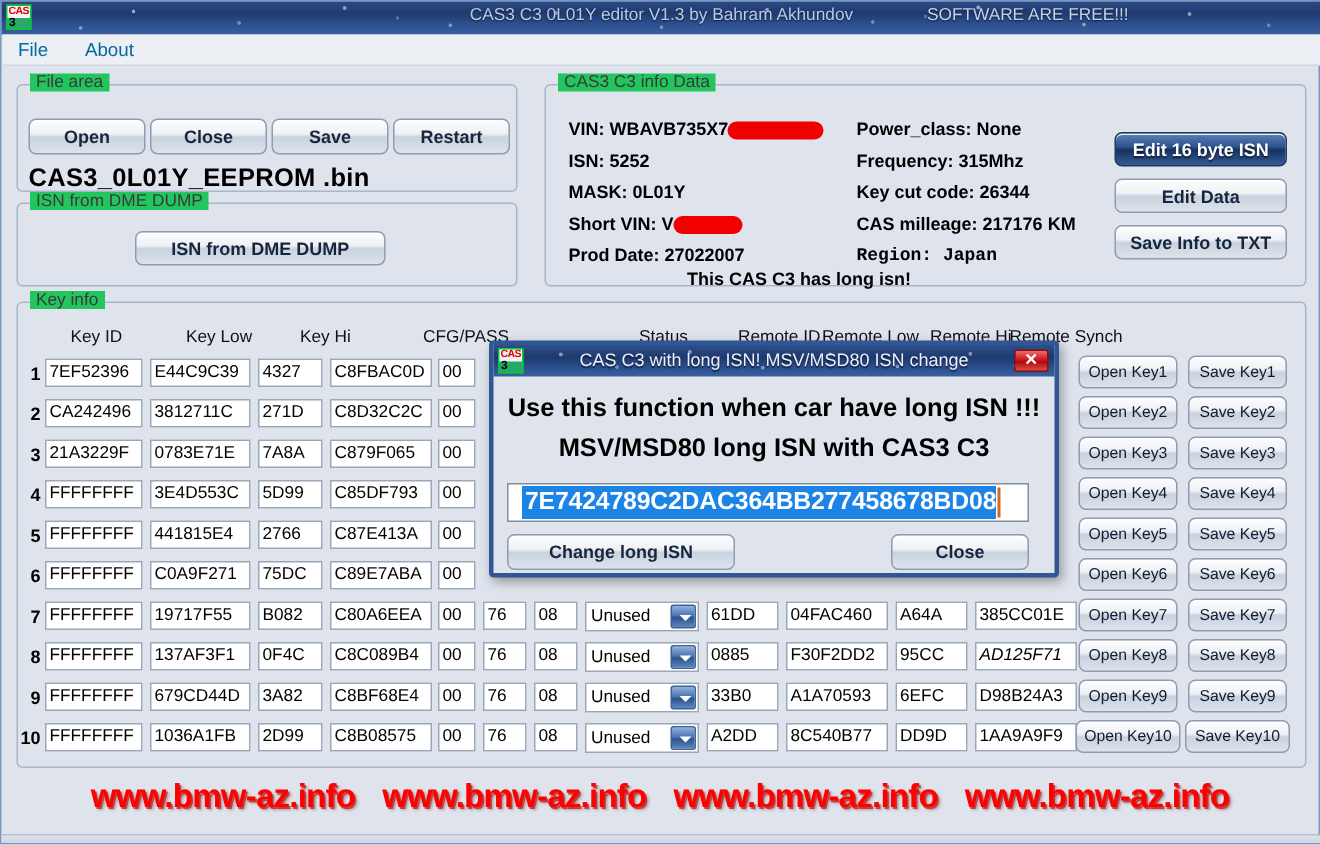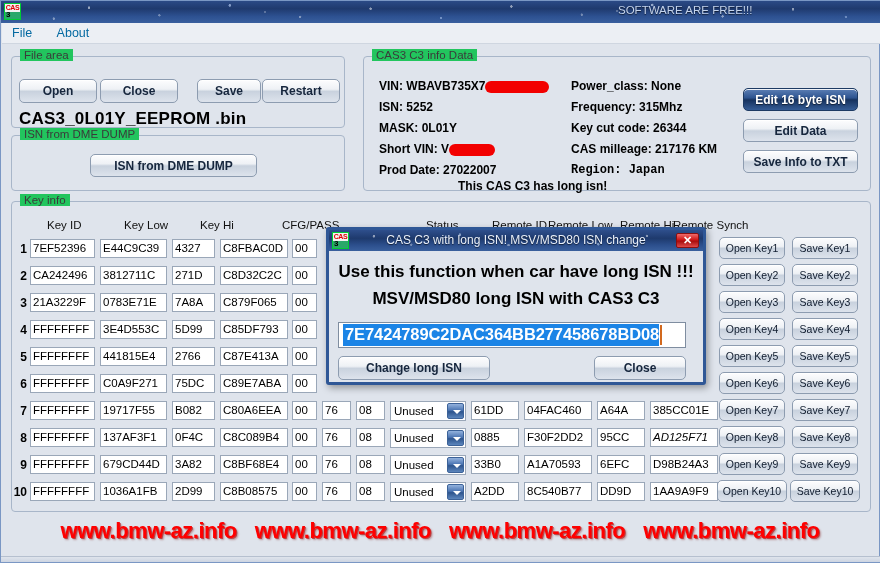--- a/index.html
+++ b/index.html
@@ -203,21 +203,21 @@
     display: flex; align-items: center; justify-content: center;
     cursor: pointer; line-height: 1;
   }
   .dlg-line {
     position: absolute; left: 0; right: 0; text-align: center;
     font-size: 17px; font-weight: bold; color: #000; white-space: nowrap;
   }
   .dlg-input {
     position: absolute; left: 9px; top: 92px; width: 348px; height: 26px;
     background: #fff; border: 1px solid #7f8da0;
-    display: flex; align-items: center; padding-left: 4px;
+    display: flex; align-items: center; padding-left: 9px;
   }
   .dlg-input .sel {
     background: #1b84e6; color: #fff;
     font-size: 16.5px; font-weight: bold; letter-spacing: -0.1px;
     padding: 1px 0 2px 2px; white-space: nowrap;
     font-family: "Liberation Sans", sans-serif;
   }
   .dlg-input .caret {
     width: 2px; height: 20px; background: #d2691e; margin-left: 1px;
   }
@@ -245,34 +245,35 @@
 <body>
 
 <div id="app">
 
   <div class="titlebar">
     <div class="stars"></div>
     <div class="app-icon">
       <div class="cas">CAS</div>
         <div class="three">3</div>
     </div>
+    <div class="title-text">CAS3 C3 0L01Y editor V1.3 by Bahram Akhundov</div>
     <div class="title-free">SOFTWARE ARE FREE!!!</div>
   </div>
 
   <div class="menubar">
     <div class="menu-item">File</div>
     <div class="menu-item">About</div>
   </div>
 
   <div class="group" style="left:10px; top:55px; width:334px; height:72px;">
     <div class="legend">File area</div>
   </div>
   <div class="btn" style="left:18px; top:78px; width:78px; height:24px;">Open</div>
   <div class="btn" style="left:99px; top:78px; width:78px; height:24px;">Close</div>
-  <div class="btn" style="left:196px; top:78px; width:64px; height:24px;">Save</div>
+  <div class="btn" style="left:180px; top:78px; width:78px; height:24px;">Save</div>
   <div class="btn" style="left:261px; top:78px; width:78px; height:24px;">Restart</div>
   <div class="filename" style="left:18px; top:108px;">CAS3_0L01Y_EEPROM .bin</div>
 
   <div class="group" style="left:10px; top:134px; width:334px; height:56px;">
     <div class="legend">ISN from DME DUMP</div>
   </div>
   <div class="btn" style="left:89px; top:153px; width:167px; height:23px;">ISN from DME DUMP</div>
 
   <div class="group" style="left:362px; top:55px; width:508px; height:135px;">
     <div class="legend">CAS3 C3 info Data</div>

